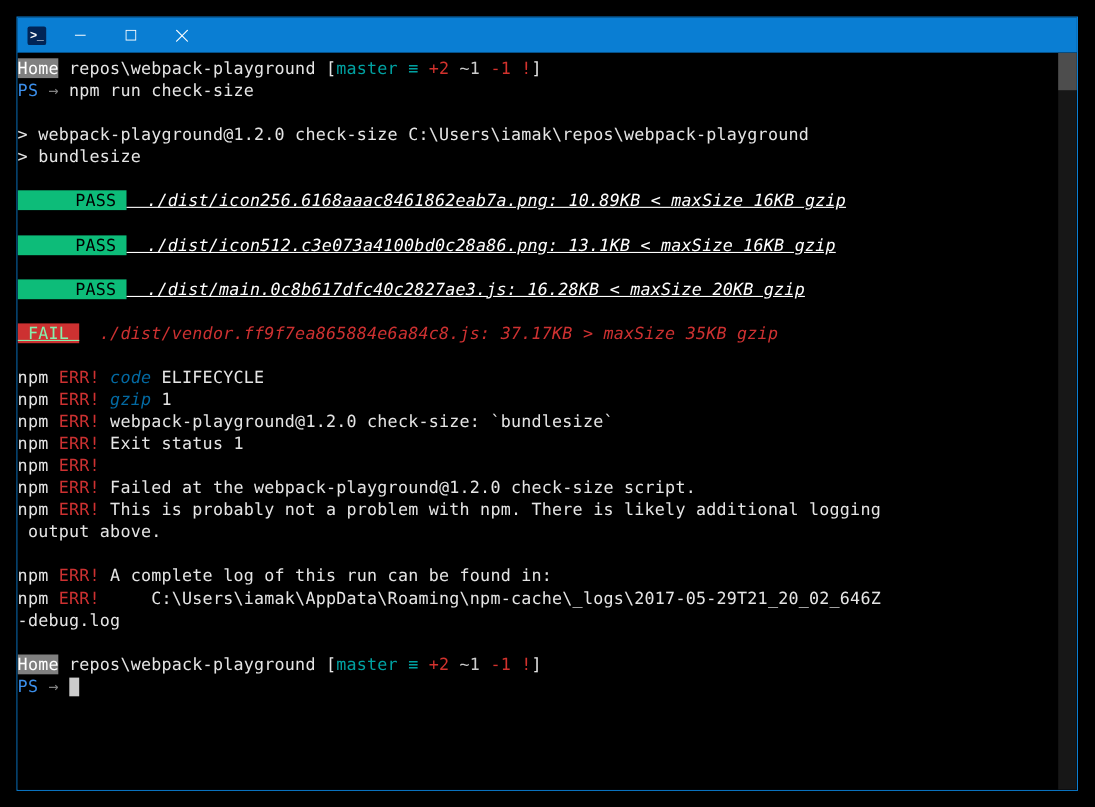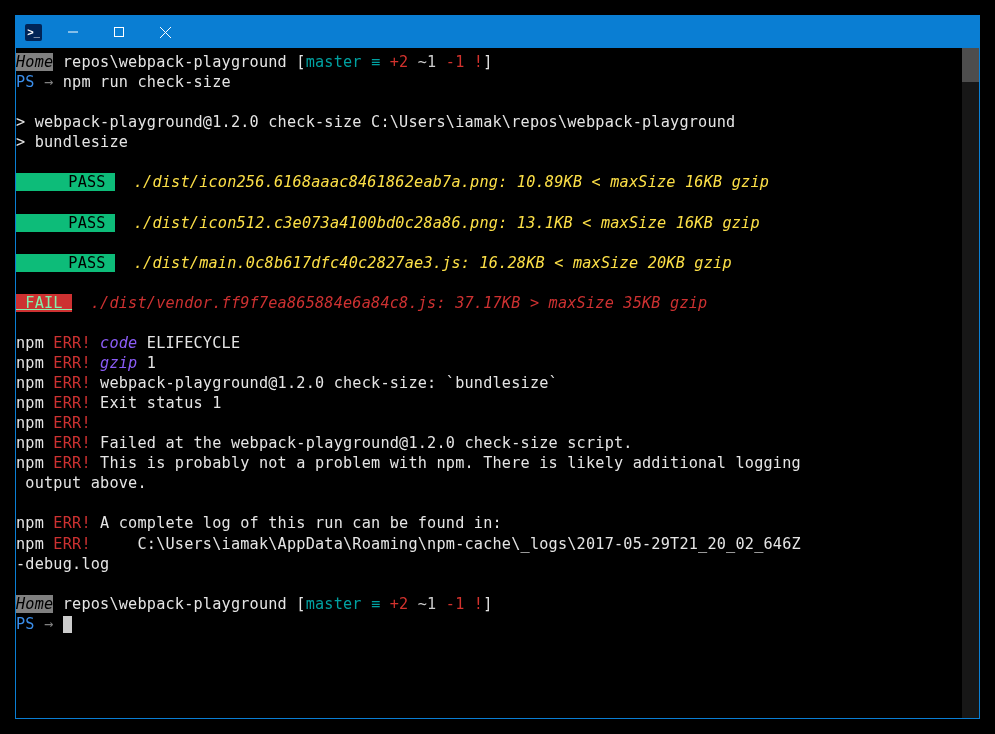--- a/index.html
+++ b/index.html
@@ -75,34 +75,34 @@
     background: #171717;
     position: relative;
   }
   .scrollbar-thumb {
     width: 100%;
     height: 34px;
     background: #4d4d4d;
     position: absolute;
     top: 0;
   }
-  .home-badge { background: #808080; color: #000000; font-style: italic; }
+  .home-badge { background: #808080; color: #ffffff; }
   .white { color: #e5e5e5; }
   .branch { color: #00a1a1; }
   .git-plus { color: #d2322d; }
   .git-tilde { color: #cccccc; }
   .git-minus { color: #d2322d; }
   .git-excl { color: #d2322d; }
   .ps { color: #3b8eea; text-align: center; }
   .arrow { color: #808080; }
   .pass-badge { background: #0dbc79; color: #000; padding-left: 43px; }
   .fail-badge { background: #cd3131; color: #86efac; text-decoration: underline; }
-  .green-ital { color: #fde047; font-style: italic; }
+  .green-ital { color: #ffffff; font-style: italic; text-decoration: underline; }
   .red-ital { color: #cd3131; font-style: italic; }
-  .purple-ital { color: #8b5cf6; font-style: italic; }
+  .purple-ital { color: #0369a1; font-style: italic; }
   .err { color: #cd3131; }
   .cursor {
     display: inline-block;
     width: 9px;
     height: 17px;
     background: #ccc;
     vertical-align: text-bottom;
   }
 </style>
 </head>

